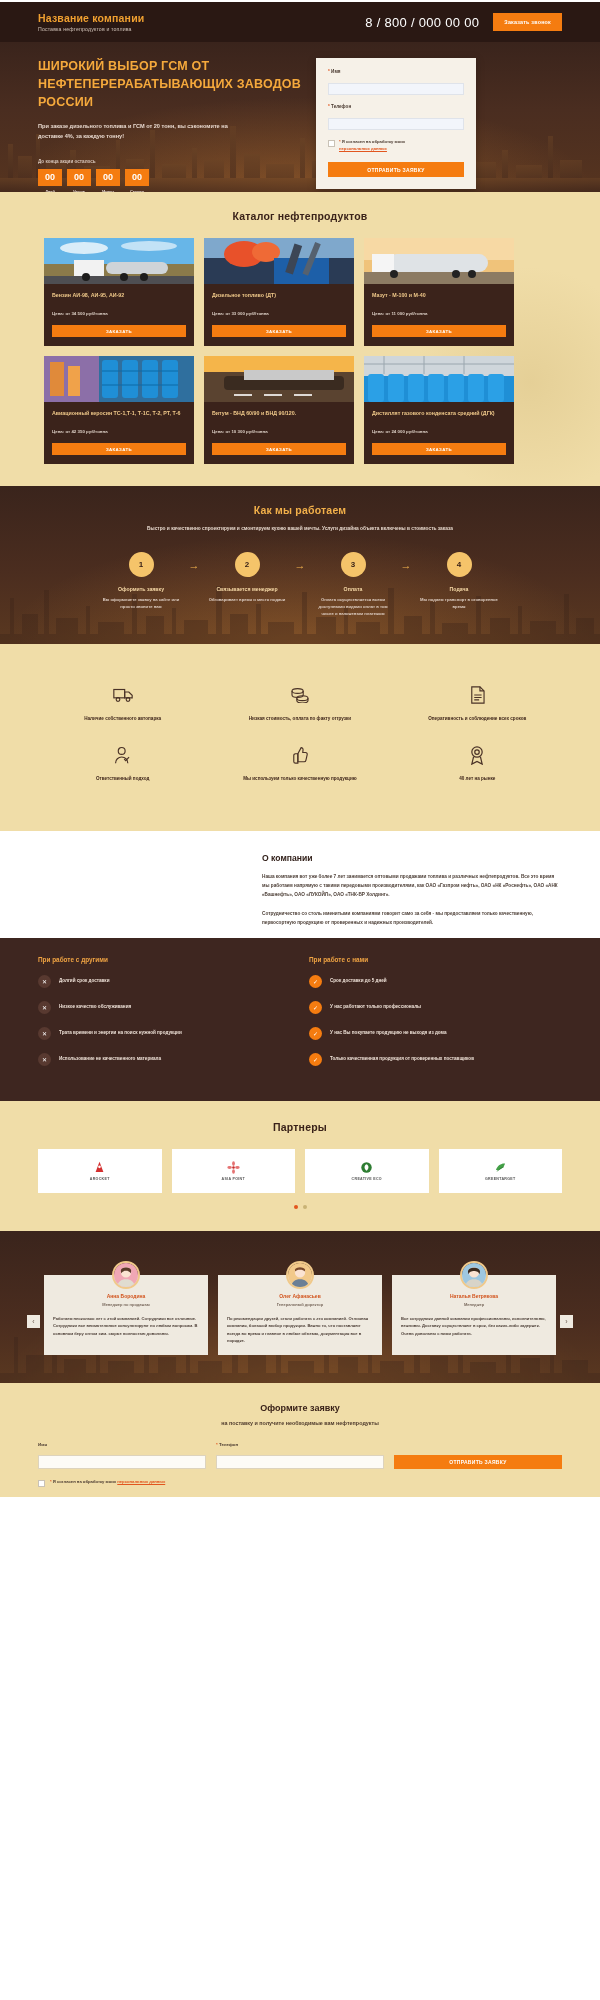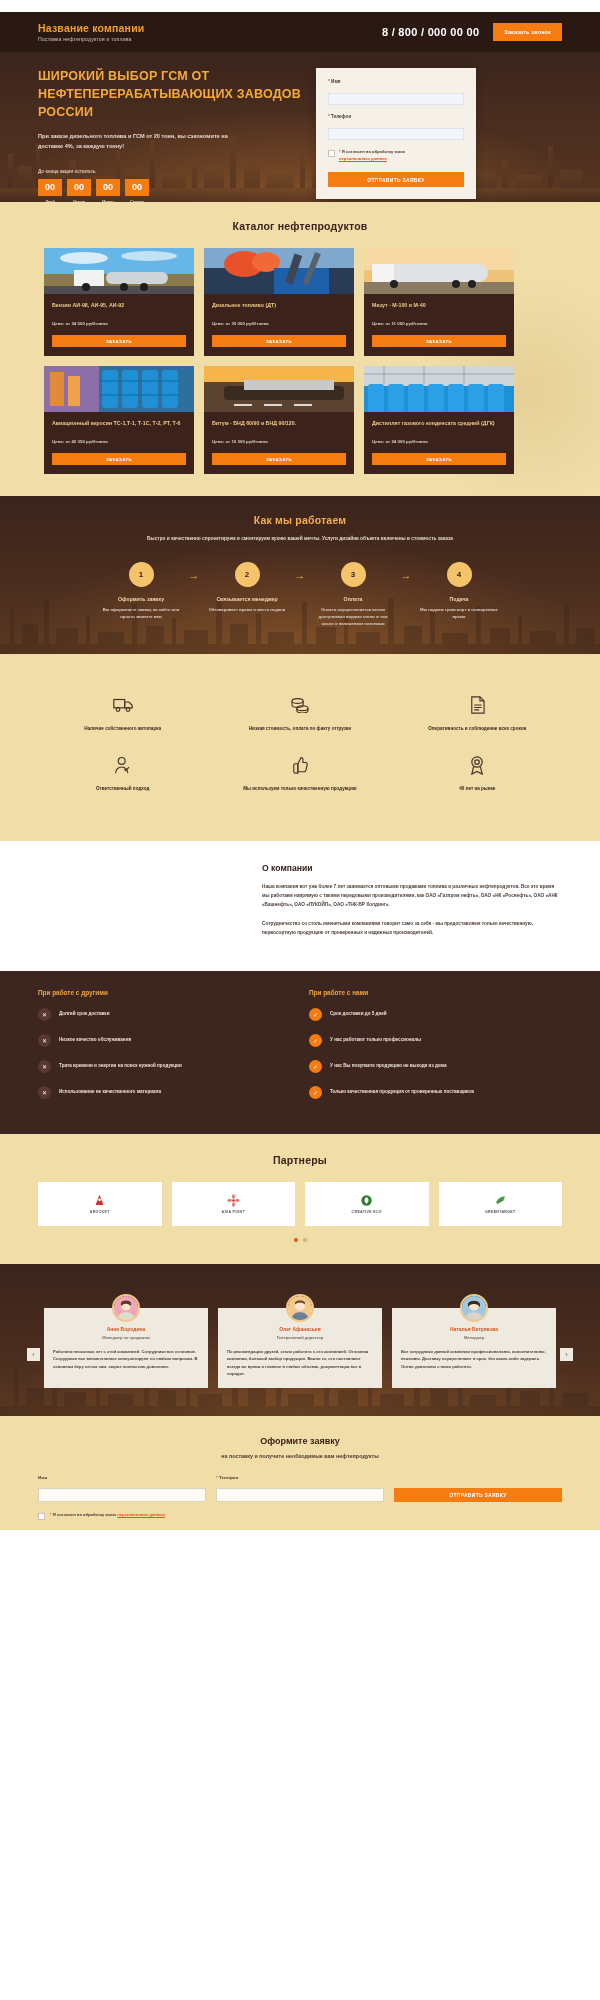--- a/index.html
+++ b/index.html
@@ -4,34 +4,34 @@
 <title>Название компании — Поставка нефтепродуктов и топлива</title>
 <style>
   * { margin:0; padding:0; box-sizing:border-box; }
   html,body { width:600px; }
   body {
     font-family:"Liberation Sans", sans-serif;
     background:#ffffff;
     color:#2b1a14;
     -webkit-font-smoothing:antialiased;
   }
-  .page { width:600px; margin:12px auto; position:relative; overflow:hidden; }
+  .page { width:600px; margin:2px auto; position:relative; overflow:hidden; }
 
   
   .topbar {
     height:40px; background:#2a1813;
     display:flex; align-items:center; padding:0 38px;
   }
   .brand { display:flex; flex-direction:column; justify-content:center; }
   .brand-name {
     font-size:10.5px; font-weight:bold; color:#f0a030; letter-spacing:.2px;
   }
   .brand-sub { font-size:5.2px; color:#cfc0b6; margin-top:2px; letter-spacing:.15px; }
   .top-right { margin-left:auto; display:flex; align-items:center; gap:14px; }
-  .phone { font-size:11px; font-weight:bold; color:#ffffff; letter-spacing:.3px; }
+  .phone { font-size:13px; font-weight:normal; color:#ffffff; letter-spacing:.3px; }
   .btn-call {
     background:#f57c10; color:#fff; font-size:5.4px; font-weight:bold;
     padding:6px 11px; border:none; cursor:pointer; letter-spacing:.2px;
   }
 
   
   .hero {
     position:relative; height:150px; overflow:hidden;
     background:
       radial-gradient(ellipse 70% 90% at 50% 100%, rgba(240,150,60,.30), rgba(0,0,0,0) 70%),
@@ -129,21 +129,21 @@
   .arrow { color:#f5b54f; font-size:11px; margin-top:7px; width:14px; text-align:center; }
 
   
   .adv { background:#f0dda8; padding:20px 0 26px 0; }
   .adv-grid { display:flex; flex-wrap:wrap; margin-top:20px; padding:0 34px; }
   .adv-item { width:33.33%; text-align:center; padding:0 12px; margin-bottom:22px; }
   .adv-ico { height:22px; display:flex; align-items:center; justify-content:center; color:#4a3226; }
   .adv-txt { margin-top:9px; font-size:4.6px; color:#3d2419; line-height:1.7; font-weight:bold; }
 
   
-  .about { background:#fff; padding:22px 0 33px 0; }
+  .about { background:#fff; padding:22px 0 10px 0; }
   .about-in { padding:0 38px; display:flex; }
   .about-right { width:300px; margin-left:auto; }
   .about-t { font-size:8.6px; font-weight:bold; color:#32201a; }
   .about-p { font-size:4.7px; color:#4e4038; line-height:1.9; margin-top:10px; font-weight:bold; }
 
   
   .cmp { background:#3e2620; padding:18px 38px 22px 38px; display:flex; gap:18px; }
   .cmp-col { flex:1; }
   .cmp-h { font-size:6.4px; font-weight:bold; color:#f0a443; margin-bottom:12px; }
   .cmp-row { display:flex; align-items:flex-start; gap:8px; margin-bottom:13px; }

